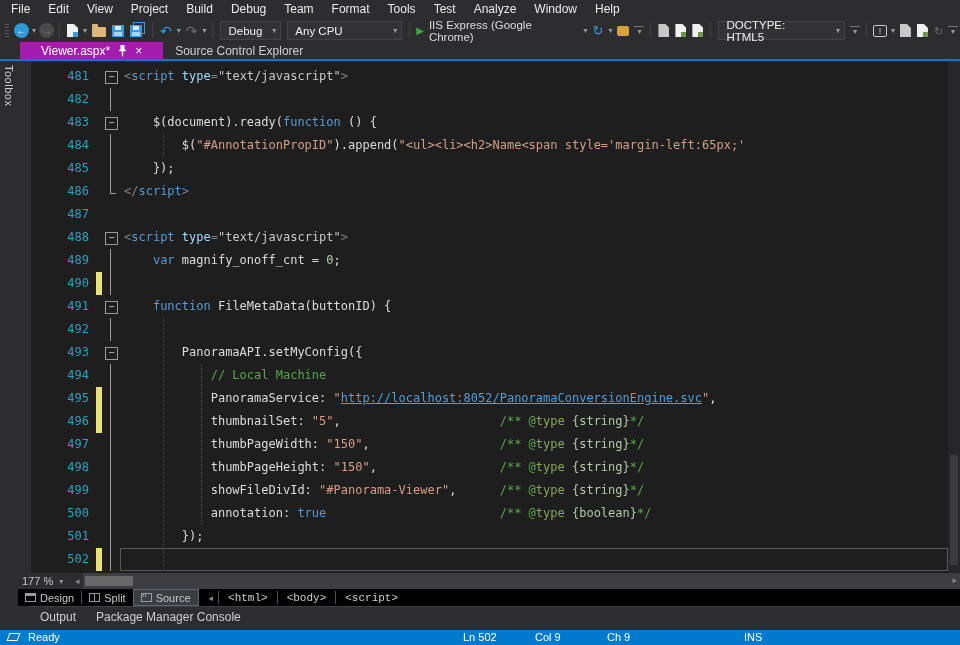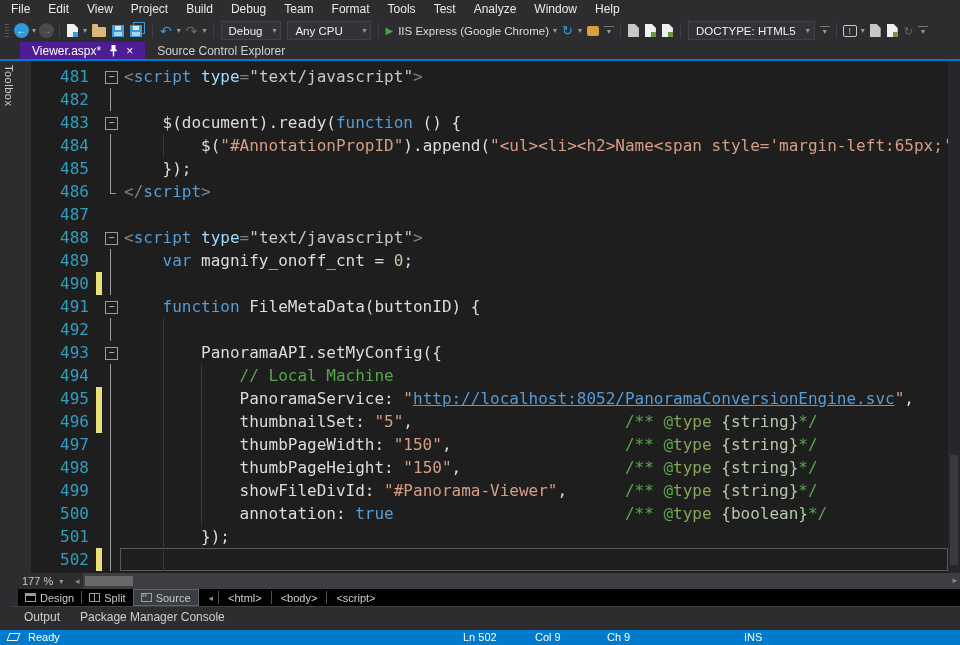--- a/index.html
+++ b/index.html
@@ -44,39 +44,39 @@
   .dd .caret { padding:0; }
   .runbox { display:flex; align-items:center; color:#dcdcdc; font-size:11.5px; padding:0 2px; }
   .ovf { color:#999; font-size:8px; padding:0 3px; border-top:1px solid #777; line-height:9px;
     margin:0 2px; align-self:center; height:10px; display:flex; align-items:flex-end; }
   .icon-warn { width:14px; height:12px; border:1px solid #c8c8c8; border-radius:2px; color:#c8c8c8;
     font-size:9px; display:flex; align-items:center; justify-content:center; margin:0 2px; }
 
   
   #tabbar { position:absolute; top:42px; left:0; right:0; height:19px;
     border-bottom:2px solid #007acc; display:flex; align-items:flex-end; padding-left:20px; }
-  .tab-active { height:17px; background:#4c1d95; color:#fff; font-size:12px;
-    display:flex; align-items:center; padding:0 12px; }
+  .tab-active { height:17px; background:#a21caf; color:#fff; font-size:12px;
+    display:flex; align-items:center; padding:0 21px; }
   .tab-active .tname { margin-right:8px; }
   .tab-active .pin { margin-right:8px; display:flex; }
   .tab-active .x { font-size:12px; line-height:12px; }
   .tab-inactive { height:17px; color:#d0d0d0; font-size:12px; display:flex;
     align-items:center; padding:0 12px; }
 
   
   #toolbox { position:absolute; left:0; top:61px; width:18px; height:569px; background:#2d2d30; }
   #toolbox .vtext { writing-mode:vertical-rl; color:#cdcdcd; font-size:11px;
     margin:4px 0 0 3px; letter-spacing:0.5px; }
 
   
   #editor { position:absolute; left:18px; right:0; top:61px; height:512px;
     background:#1e1e1e; overflow:hidden; }
   #indmargin { position:absolute; left:0; top:0; width:13px; height:100%; background:#2d2d30; }
   #code-lines { position:absolute; left:0; top:4px; right:12px;
-    font-family:"DejaVu Sans Mono", monospace; font-size:16px; }
+    font-family:"DejaVu Sans Mono", monospace; font-size:12px; }
   .code-row { display:flex; height:23px; line-height:23px; white-space:pre; }
   .lnum { width:78px; text-align:right; padding-right:7px; color:#2f9fc0; flex:none; }
   .chbar { width:6px; flex:none; }
   .chbar.on { background:#e8e078; }
   .fold { width:18px; flex:none; position:relative; }
   .fold-line::before { content:""; position:absolute; left:8px; top:0; bottom:0;
     border-left:1px solid #9b9b9b; }
   .fold-corner::before { content:""; position:absolute; left:8px; top:0; height:13px;
     border-left:1px solid #9b9b9b; }
   .fold-corner::after { content:""; position:absolute; left:8px; top:13px; width:6px;
@@ -115,21 +115,21 @@
   .vicon.design::before { content:""; position:absolute; top:0; left:0; right:0; height:2px; background:#9a9aa0; }
   .vicon.split::before { content:""; position:absolute; top:0; bottom:0; left:4px; border-left:1px solid #9a9aa0; }
   .vicon.source::before { content:"\2039\203A"; position:absolute; top:-3px; left:0px;
     font-size:8px; color:#c8c8c8; letter-spacing:0; }
   .vbtn.sel { border:1px solid #5d6670; background:#3a3d41; }
   .vsep { width:1px; height:13px; background:#505054; }
   .bc-arrow { color:#8a8a8d; font-size:9px; padding:0 5px 0 10px; }
   .bc-item { padding:0 9px; height:17px; display:flex; align-items:center; color:#d0d0d0; }
 
   
-  #outputbar { position:absolute; left:12px; right:0; top:606px; height:24px;
+  #outputbar { position:absolute; left:28px; right:0; top:606px; height:24px;
     background:#2d2d30; border-top:1px solid #3f3f46; display:flex; align-items:flex-start;
     padding:3px 0 0 2px; }
   .btab { color:#cfcfcf; font-size:12px; padding:0 10px; }
 
   
   #statusbar { position:absolute; left:0; right:0; top:630px; height:15px; background:#007acc;
     color:#fff; font-size:11px; line-height:15px; }
   #status-icon { position:absolute; left:8px; top:3px; width:11px; height:8px;
     border:1px solid #fff; transform:skewX(-20deg); }
   #status-ready { position:absolute; left:28px; }
@@ -179,21 +179,21 @@
     <span class="tsep"></span>
     <span class="tglyph blue">↶</span>
     <span class="caret">▾</span>
     <span class="tglyph dim">↷</span>
     <span class="caret">▾</span>
     <span class="tsep"></span>
     <span class="dd">
       <span class="lbl">Debug</span>
       <span class="caret">▾</span>
     </span>
-    <span class="dd" style="width:84px; justify-content:space-between;">
+    <span class="dd" style="width:115px; justify-content:space-between;">
       <span>Any CPU</span>
       <span class="caret">▾</span>
     </span>
     <span class="tsep"></span>
     <span class="runbox">
       <span class="green" style="font-size:10px; margin-right:5px;">▶</span>
       <span>IIS Express (Google Chrome)</span>
     </span>
     <span class="caret">▾</span>
     <span class="tglyph blue" style="font-size:13px">↻</span>
@@ -303,21 +303,21 @@
     <span class="vbtn">
       <span class="vicon split"></span>
       <span>Split</span>
     </span>
     <span class="vbtn sel">
       <span class="vicon source"></span>
       <span>Source</span>
     </span>
     <span class="bc-arrow">◂</span>
     <span class="vsep"></span>
-    <span id="breadcrumb" style="display:flex; align-items:center; height:17px;">
+    <span id="breadcrumb" style="display:flex; align-items:center; height:17px;font-family:Liberation Mono, monospace;">
         <span class="bc-item">&lt;html&gt;</span>
         <span class="vsep"></span>
         <span class="bc-item">&lt;body&gt;</span>
         <span class="vsep"></span>
         <span class="bc-item">&lt;script&gt;</span>
       </span>
   </div>
 
   <div id="outputbar">
       <span class="btab">Output</span>

